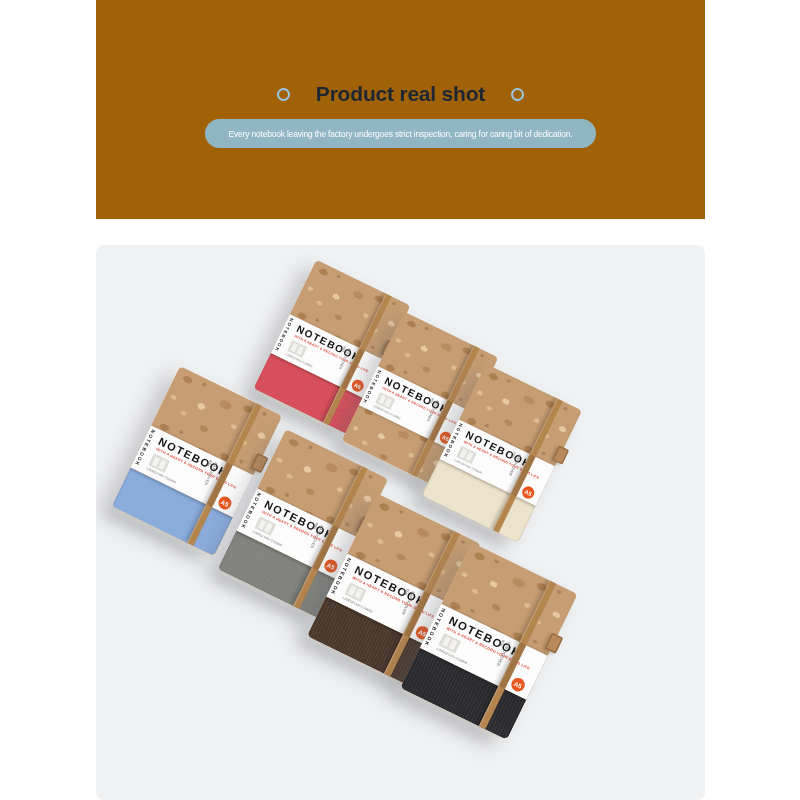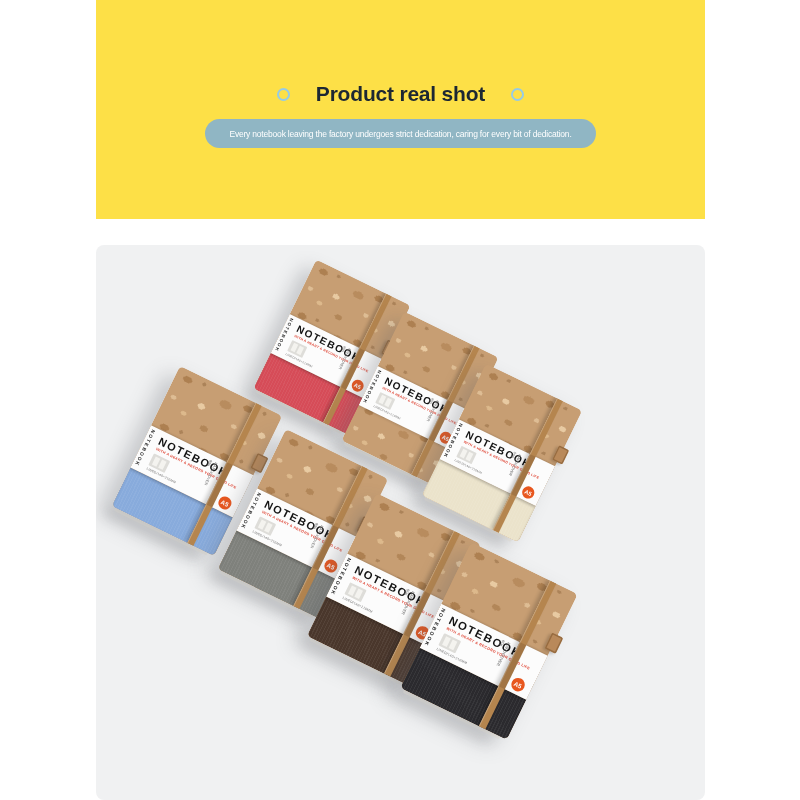--- a/index.html
+++ b/index.html
@@ -3,21 +3,21 @@
 <meta charset="utf-8">
 <style>
   html,body{margin:0;padding:0;}
   body{
     width:800px;height:800px;position:relative;background:#ffffff;
     font-family:"Liberation Sans", sans-serif;overflow:hidden;
   }
   
   .hero{
     position:absolute;left:96px;top:0;width:609px;height:219px;
-    background:#fde047;display:flex;flex-direction:column;align-items:center;
+    background:#a16207;display:flex;flex-direction:column;align-items:center;
   }
   .title-row{display:flex;align-items:center;gap:26px;margin-top:82px;}
   .ring{width:9px;height:9px;border:2px solid #96cbe6;border-radius:50%;}
   .title{
     margin:0;font-size:21px;font-weight:bold;color:#1c2733;letter-spacing:-.2px;
   }
   .banner{
     margin-top:13px;height:29px;border-radius:15px;background:#90b6c4;
     color:#ffffff;display:flex;align-items:center;padding:0 24px;
     font-size:8.5px;letter-spacing:-.2px;white-space:nowrap;
@@ -109,21 +109,21 @@
 
 <div class="page">
 
   <section class="hero">
     <div class="title-row">
       <span class="ring"></span>
       <h1 class="title">Product real shot</h1>
       <span class="ring"></span>
     </div>
     <div class="banner">
-      <span>Every notebook leaving the factory undergoes strict dedication, caring for every bit of dedication.</span>
+      <span>Every notebook leaving the factory undergoes strict inspection, caring for caring bit of dedication.</span>
     </div>
   </section>
 
   <section class="photo" id="photo" style="background: rgb(240, 241, 242); --bandc: #b5854e; --corkc: #c79e73; --badgec: #e8571f; --subc: #e04a3a;">
       <div class="notebook" style="left: 179px; top: 24px; z-index: 1; transform: rotate(26deg) scale(0.92);">
     <div class="pages"></div>
     <div class="cover">
       <div class="cork"></div>
       <div class="fabric" style="--fab: #d64c58;"></div>
       <div class="label">

